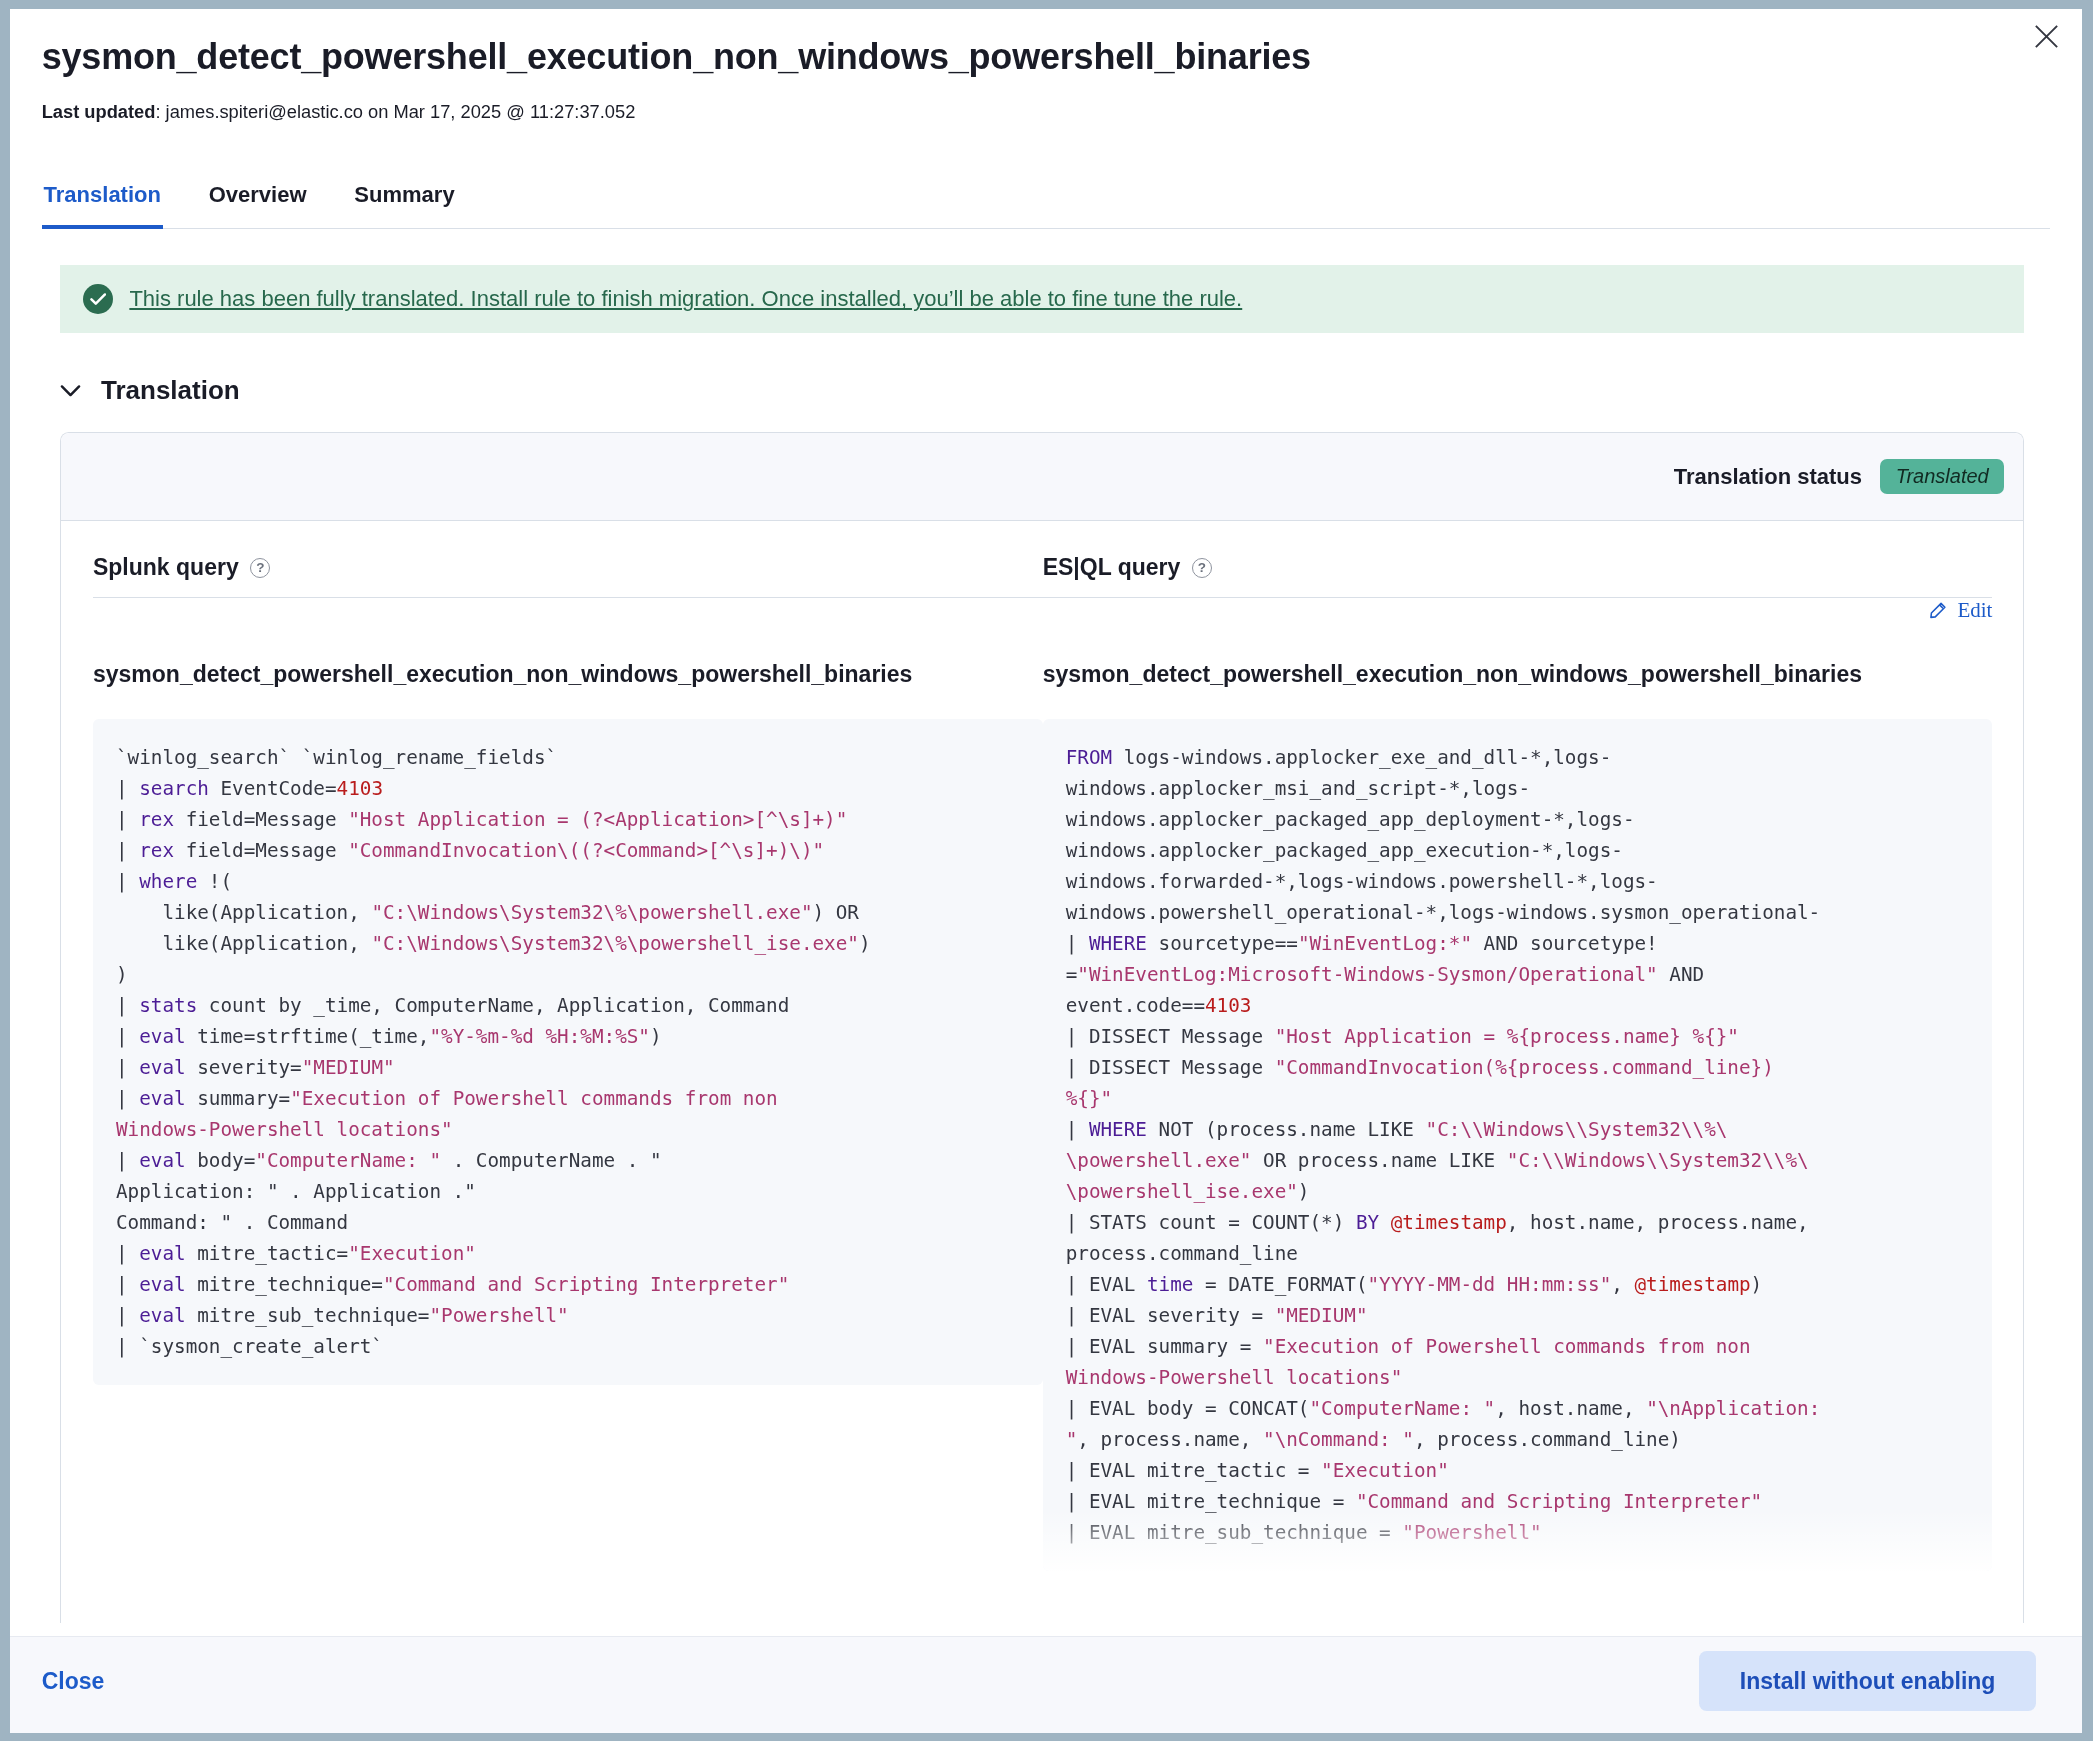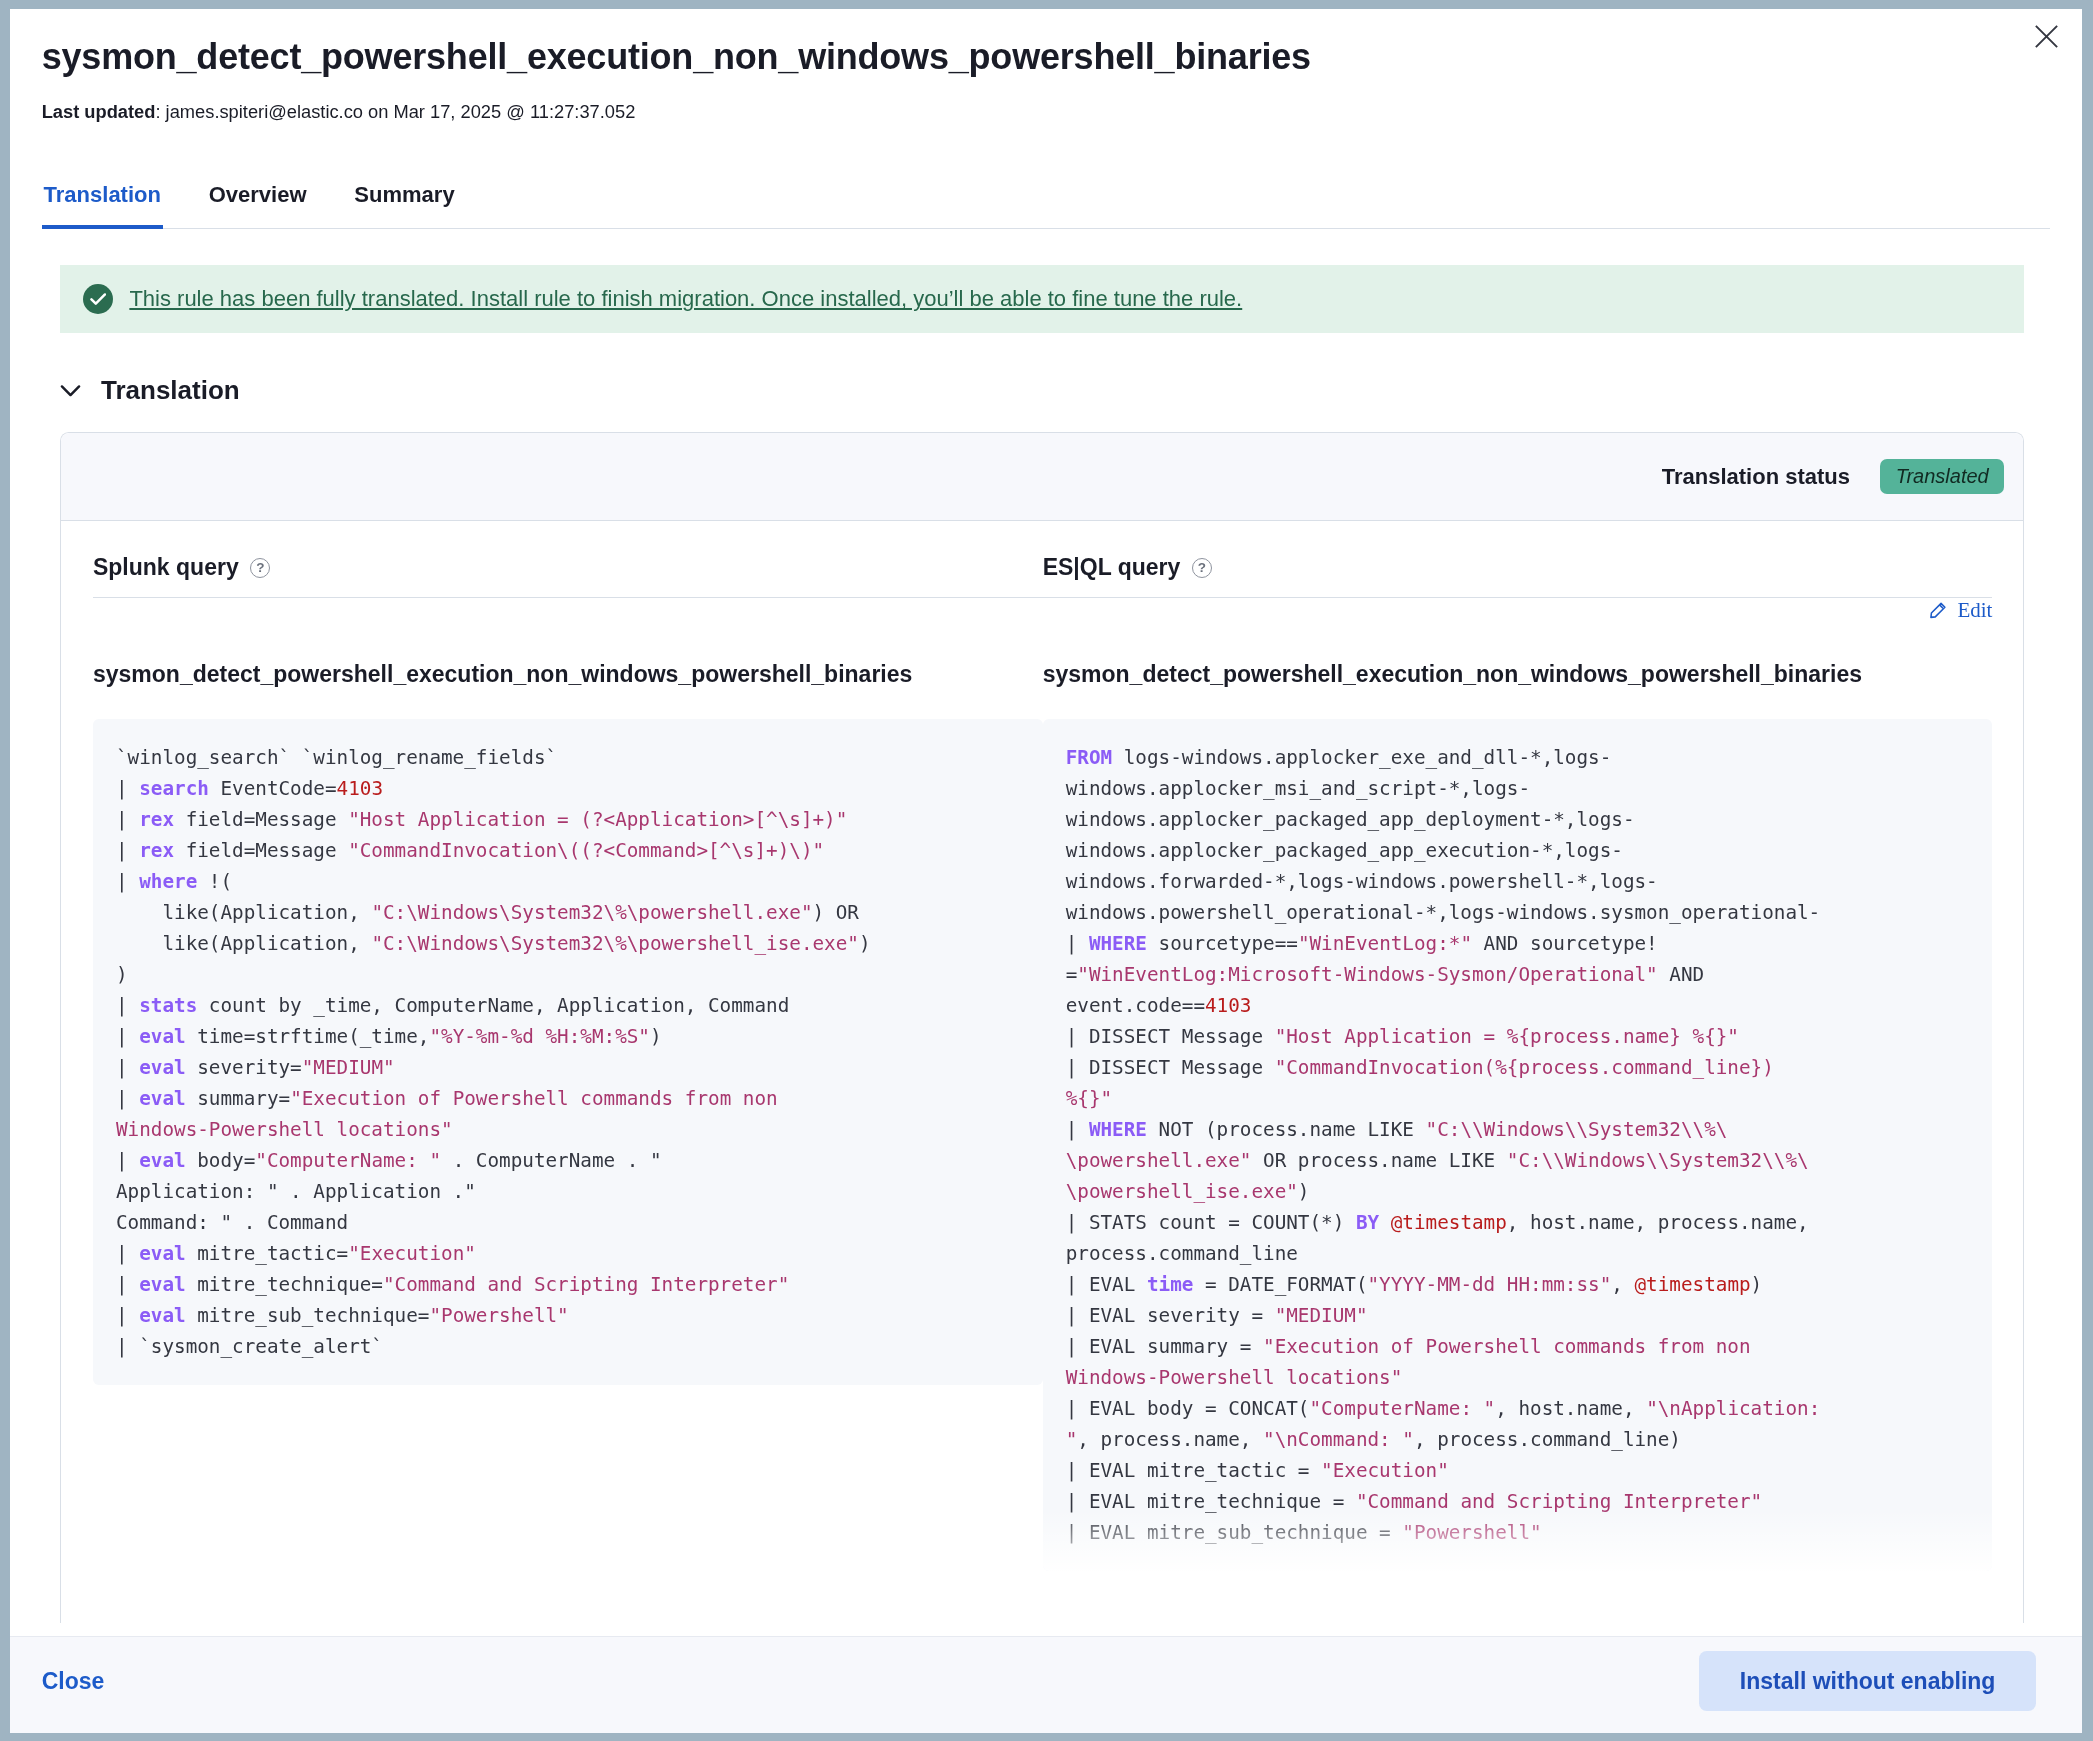--- a/index.html
+++ b/index.html
@@ -38,42 +38,42 @@
   .callout{margin-top:36px;background:#E2F2E9;display:flex;align-items:center;gap:16.4px;padding:19.3px 23px;}
   .callout-text{font-size:22px;color:#27684C;font-weight:500;line-height:29px;text-decoration:underline;}
   .check-circle{width:30px;height:30px;border-radius:50%;background:#2B6C50;display:flex;align-items:center;justify-content:center;flex:none;}
 
   
   .section-hdr{display:flex;align-items:center;gap:20px;margin-top:42px;cursor:pointer;}
   .section-title{font-size:26px;font-weight:700;color:#1A1C27;}
 
   
   .panel{margin-top:26px;border:1px solid #D9DFE7;border-bottom:none;border-radius:8.7px 8.7px 0 0;height:1190px;overflow:hidden;background:#fff;}
-  .panel-hdr{background:#F7F8FC;border-bottom:1px solid #D9DFE7;height:87px;display:flex;align-items:center;justify-content:flex-end;padding:0 19.3px;border-radius:8.7px 8.7px 0 0;gap:12px;}
+  .panel-hdr{background:#F7F8FC;border-bottom:1px solid #D9DFE7;height:87px;display:flex;align-items:center;justify-content:flex-end;padding:0 19.3px;border-radius:8.7px 8.7px 0 0;}
   .status-label{font-size:22px;font-weight:700;color:#1A1C27;}
   .badge{margin-left:18.3px;background:#54B399;color:#112A22;font-size:20px;font-weight:500;padding:5.8px 15.4px;border-radius:7px;font-style:italic;}
 
   .panel-body{padding:33px 31px 0 32px;display:grid;grid-template-columns:1fr 1fr;}
   .col-hdr{display:flex;align-items:center;gap:11.6px;padding-bottom:15.4px;border-bottom:1px solid #D9DFE7;}
   .col-title{font-size:23px;font-weight:700;color:#1A1C27;}
   .help-icon{width:20px;height:20px;border:1.5px solid #8E939E;border-radius:50%;color:#6A707C;
     display:flex;align-items:center;justify-content:center;font-size:13.5px;font-weight:700;line-height:1;box-sizing:border-box;}
   .edit-row{height:56px;display:flex;align-items:flex-start;justify-content:flex-end;gap:9.7px;font-family:Liberation Serif, serif;}
   .edit-link{font-size:21px;font-weight:500;color:#1D5BC9;cursor:pointer;display:flex;align-items:center;gap:9.7px;}
   .query-name{font-size:23px;font-weight:700;color:#1A1C27;line-height:37px;word-break:break-all;margin-top:1.9px;}
 
   
   .code{margin-top:26px;background:#F6F8FB;border-radius:5.8px;padding:23px;
     font-family:"DejaVu Sans Mono","Liberation Mono",monospace;font-size:19.3px;line-height:31px;color:#343741;}
   .code div{white-space:pre-wrap;word-break:break-all;min-height:31px;}
   .code-clip{position:relative;max-height:846px;overflow:hidden;}
   .code-clip::after{content:"";position:absolute;left:0;right:0;bottom:0;height:62px;
     background:linear-gradient(to bottom, rgba(246,248,251,0), rgba(255,255,255,0.96));}
   .tk-d{color:#343741;}
-  .tk-k{color:#8b5cf6;font-weight:bold;}
+  .tk-k{color:#4c1d95;}
   .tk-s{color:#A8376E;}
   .tk-n{color:#b91c1c;}
 
   
   .footer{position:absolute;left:0;right:0;bottom:0;height:97px;background:#F7F8FC;
     border-top:1px solid #E7EAF1;display:flex;align-items:center;justify-content:space-between;
     padding:0 46px 8px 32px;box-sizing:border-box;}
   .close-link{font-size:23px;font-weight:600;color:#1D5BC9;cursor:pointer;}
   .install-btn{background:#D6E3FA;color:#1D4EB8;border:none;border-radius:7.7px;
     font-family:inherit;font-size:23px;font-weight:600;padding:16.4px 41px;cursor:pointer;}

